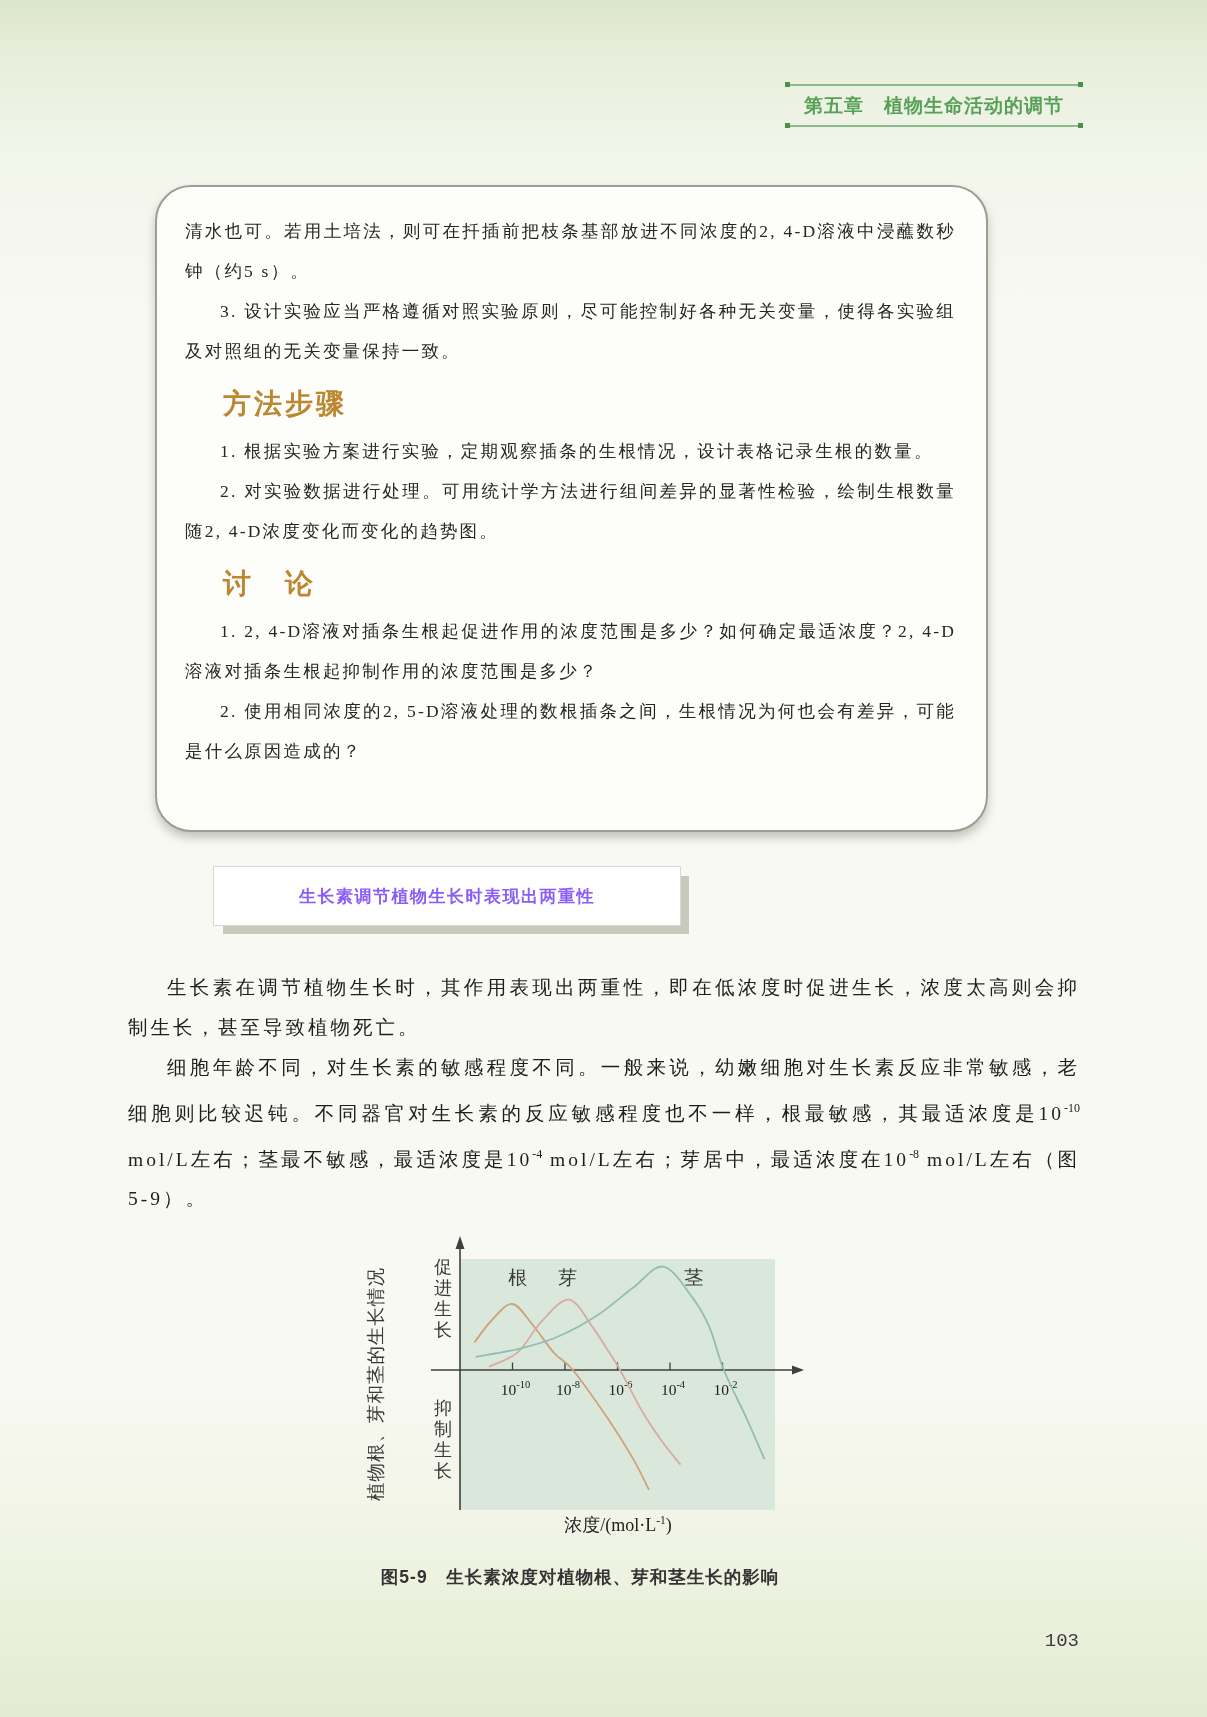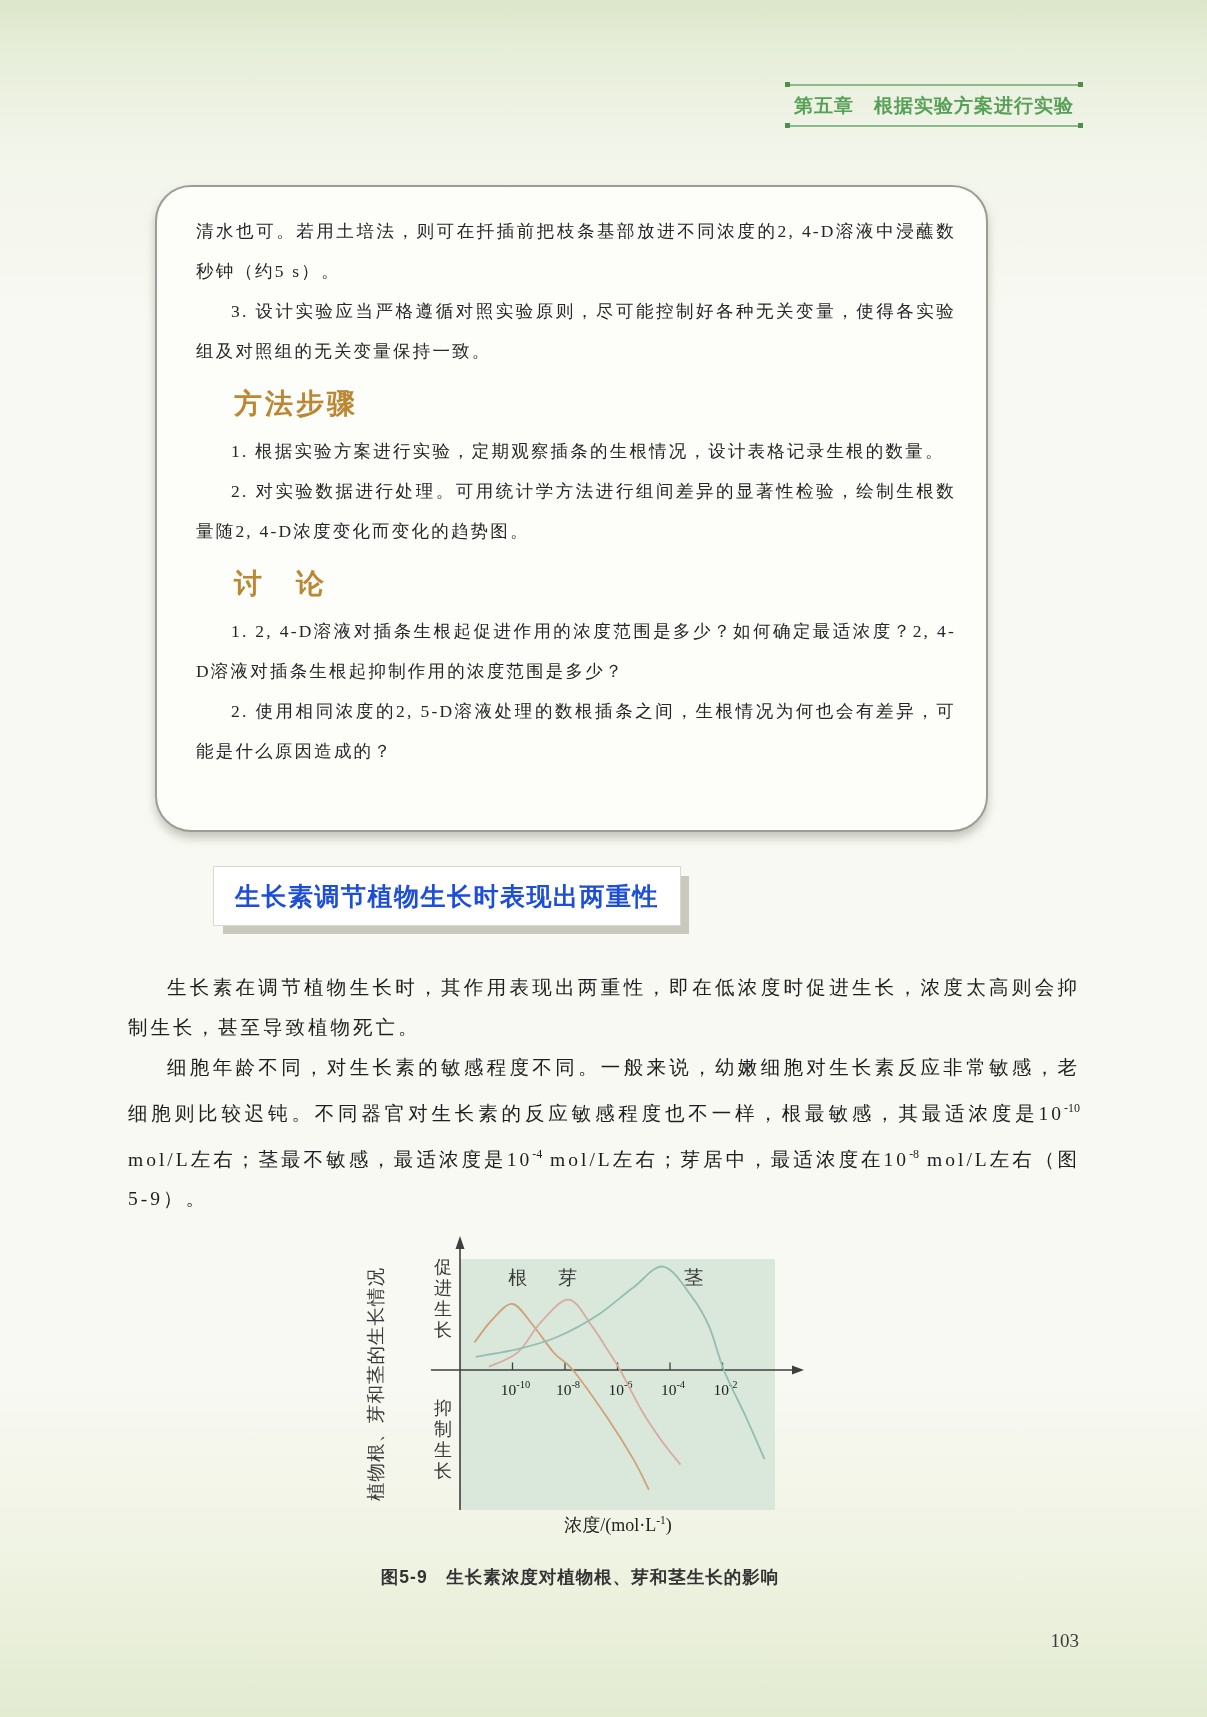--- a/index.html
+++ b/index.html
@@ -15,59 +15,59 @@
   .hline::before,.hline::after{content:"";position:absolute;top:-2px;width:5px;height:5px;background:#4e8f4e;}
   .hline::before{left:-3px}.hline::after{right:-3px}
   .chapter-header .txt{
     text-align:center;padding:7px 0 6px 0;color:#57a057;font-family:"Liberation Sans",sans-serif;
     font-weight:bold;font-size:19px;letter-spacing:1px;
   }
   
   .activity-box{
     position:absolute;left:155px;top:185px;width:833px;height:647px;box-sizing:border-box;
     background:#fdfdfa;border:2px solid #9d9d96;border-radius:36px;
-    box-shadow:0 6px 10px rgba(110,115,95,.38);padding:24px 30px 0 39px;
+    box-shadow:0 6px 10px rgba(110,115,95,.38);padding:24px 30px 0 28px;
   }
   .activity-box p{margin:0;font-size:17.5px;line-height:40px;letter-spacing:2.2px;
     text-align:justify;color:#262626;}
   .ind{text-indent:2em;}
   .activity-box h3{
     margin:14px 0 8px 38px;font-family:"Liberation Sans",sans-serif;font-size:28px;
     color:#bb8733;letter-spacing:3px;font-weight:bold;
   }
   
   .section-title{
     position:absolute;left:213px;top:866px;width:466px;height:58px;background:#ffffff;
     border:1px solid #d9d9d1;box-shadow:9px 9px 0 -1px #c9cabd;
     display:flex;align-items:center;justify-content:center;
   }
-  .section-title span{font-family:"Liberation Sans",sans-serif;font-weight:bold;font-size:25px;
-    color:#1d4ed8;letter-spacing:1.5px;}
+  .section-title span{font-family:"Liberation Sans",sans-serif;font-weight:bold;font-size:17px;
+    color:#8b5cf6;letter-spacing:1.5px;}
   
   .body-text{position:absolute;left:128px;top:968px;width:952px;}
   .body-text p{margin:0;font-size:19.5px;line-height:40px;letter-spacing:3px;
     text-align:justify;text-indent:2em;color:#1e1e1e;}
   .body-text sup{font-size:12px;letter-spacing:0;}
   
   .figure-chart{position:absolute;left:355px;top:1232px;}
   .fig-caption{
     position:absolute;left:300px;top:1565px;width:560px;text-align:center;
     font-family:Liberation Sans, sans-serif;font-weight:bold;font-size:17.5px;color:#333;
     letter-spacing:1px;
   }
-  .pagenum{position:absolute;top:1630px;right:128px;font-size:19px;color:#3c3c3c;}
+  .pagenum{position:absolute;top:1630px;right:128px;font-size:19px;color:#3c3c3c;font-family:Liberation Mono, monospace;}
 </style>
 </head>
 <body>
 
 <div class="page">
 
   <div class="chapter-header">
     <div class="hline"></div>
-    <div class="txt">第五章　根据实验方案进行实验</div>
+    <div class="txt">第五章　植物生命活动的调节</div>
     <div class="hline"></div>
   </div>
 
   <div class="activity-box">
     <p>清水也可。若用土培法，则可在扦插前把枝条基部放进不同浓度的2, 4-D溶液中浸蘸数秒钟（约5 s）。</p>
     <p class="ind">3. 设计实验应当严格遵循对照实验原则，尽可能控制好各种无关变量，使得各实验组及对照组的无关变量保持一致。</p>
     <h3>方法步骤</h3>
     <p class="ind">1. 根据实验方案进行实验，定期观察插条的生根情况，设计表格记录生根的数量。</p>
     <p class="ind">2. 对实验数据进行处理。可用统计学方法进行组间差异的显著性检验，绘制生根数量随2, 4-D浓度变化而变化的趋势图。</p>
     <h3>讨　论</h3>

